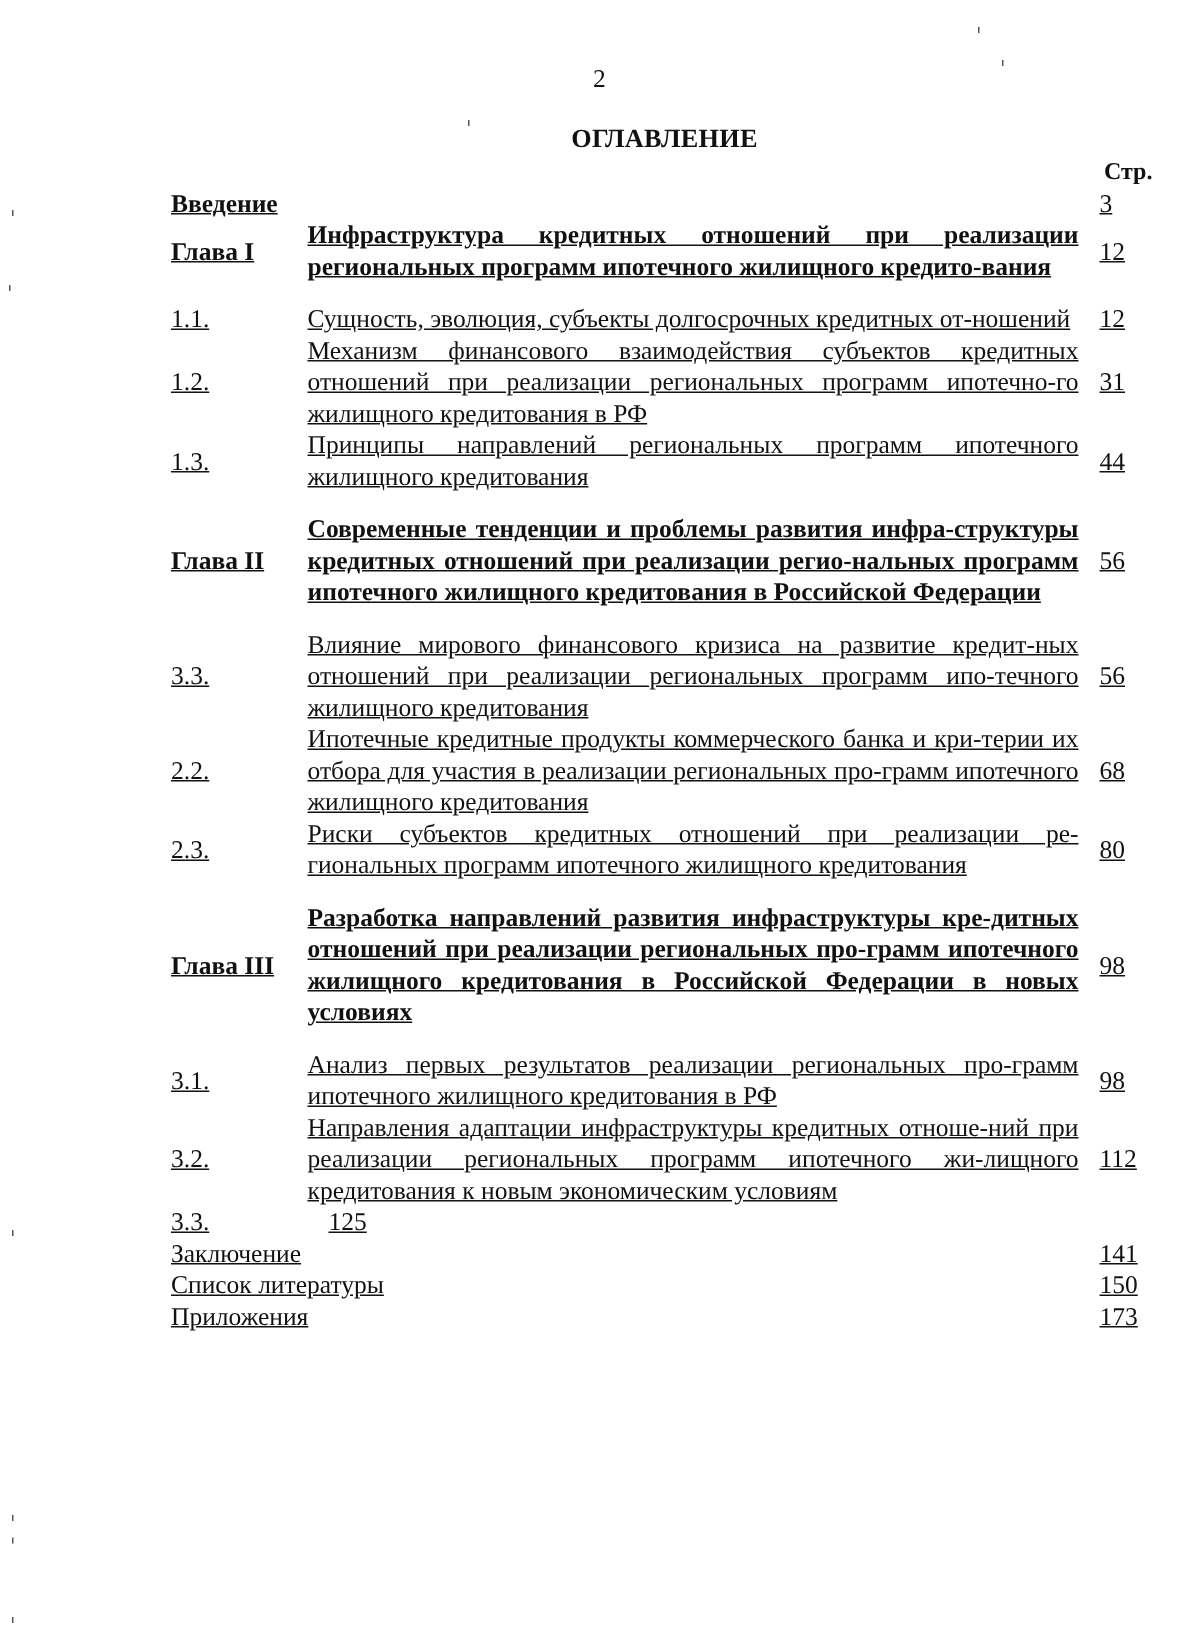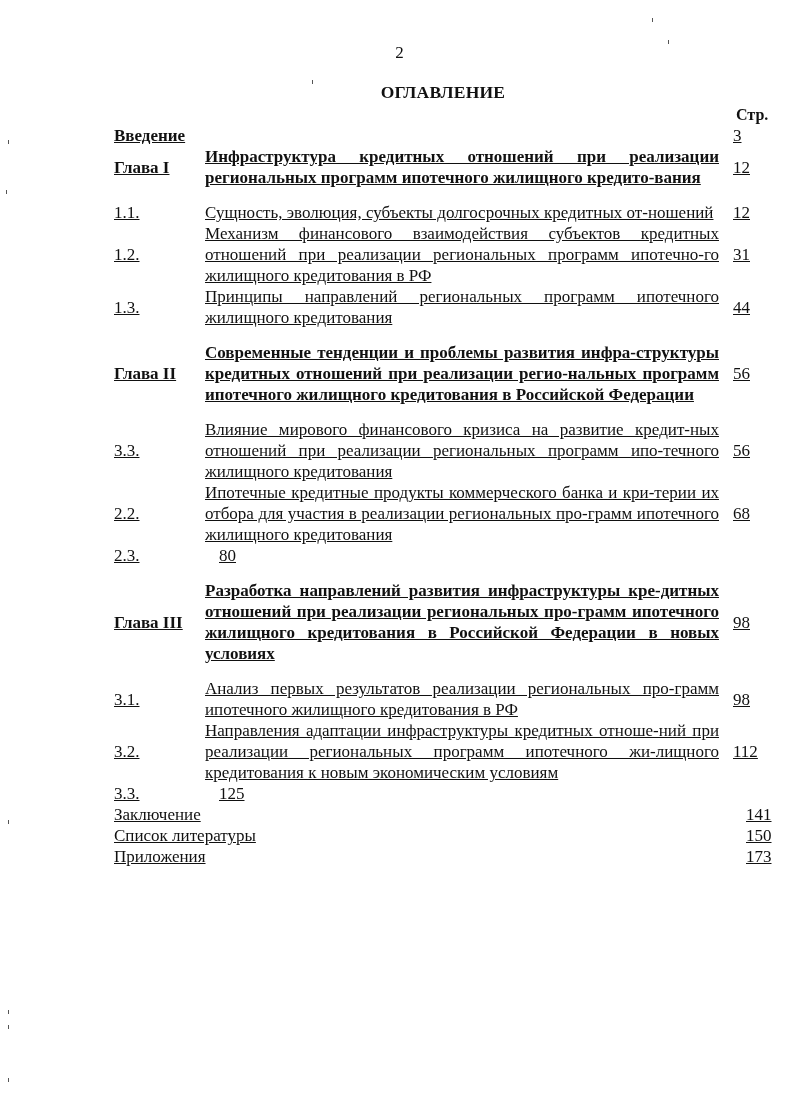--- a/index.html
+++ b/index.html
@@ -12,21 +12,21 @@
   .title { position: absolute; top: 82px; left: 0; width: 886px; text-align: center; font-weight: bold; font-size: 17.5px; letter-spacing: 0.2px; }
   .str-label { position: absolute; top: 104px; left: 736px; font-weight: bold; font-size: 16px; }
   .toc { position: absolute; left: 114px; top: 125px; width: 660px; }
   .row { display: flex; align-items: center; text-decoration: underline; }
   .row .lbl { width: 91px; flex: none; }
   .row .txt { width: 514px; flex: none; text-align: justify; text-align-last: left; }
   .row .pg { flex: none; margin-left: 14px; width: 40px; }
   .row.bold .lbl, .row.bold .txt { font-weight: bold; }
   .row.gap-after { margin-bottom: 14px; }
   .row.full .fulltxt { width: 619px; flex: none; }
-  .row.full .pg { margin-left: 13px; }
+  .row.full .pg { margin-left: 0; }
   .speck { position: absolute; width: 1px; height: 4px; background: #555; }
 </style>
 </head>
 <body>
 
 <div class="page-num">2</div>
 <div class="title">ОГЛАВЛЕНИЕ</div>
 <div class="str-label">Стр.</div>
 
 <div class="toc">
@@ -68,20 +68,21 @@
     <span class="txt">Влияние мирового финансового кризиса на развитие кредит-ных отношений при реализации региональных программ ипо-течного жилищного кредитования</span>
     <span class="pg">56</span>
   </div>
   <div class="row">
     <span class="lbl">2.2.</span>
     <span class="txt">Ипотечные кредитные продукты коммерческого банка и кри-терии их отбора для участия в реализации региональных про-грамм ипотечного жилищного кредитования</span>
     <span class="pg">68</span>
   </div>
   <div class="row gap-after">
     <span class="lbl">2.3.</span>
+    <span class="txt">Риски субъектов кредитных отношений при реализации ре-гиональных программ ипотечного жилищного кредитования</span>
     <span class="pg">80</span>
   </div>
 
   <div class="row bold gap-after">
     <span class="lbl">Глава III</span>
     <span class="txt">Разработка направлений развития инфраструктуры кре-дитных отношений при реализации региональных про-грамм ипотечного жилищного кредитования в Российской Федерации в новых условиях</span>
     <span class="pg">98</span>
   </div>
   <div class="row">
     <span class="lbl">3.1.</span>

